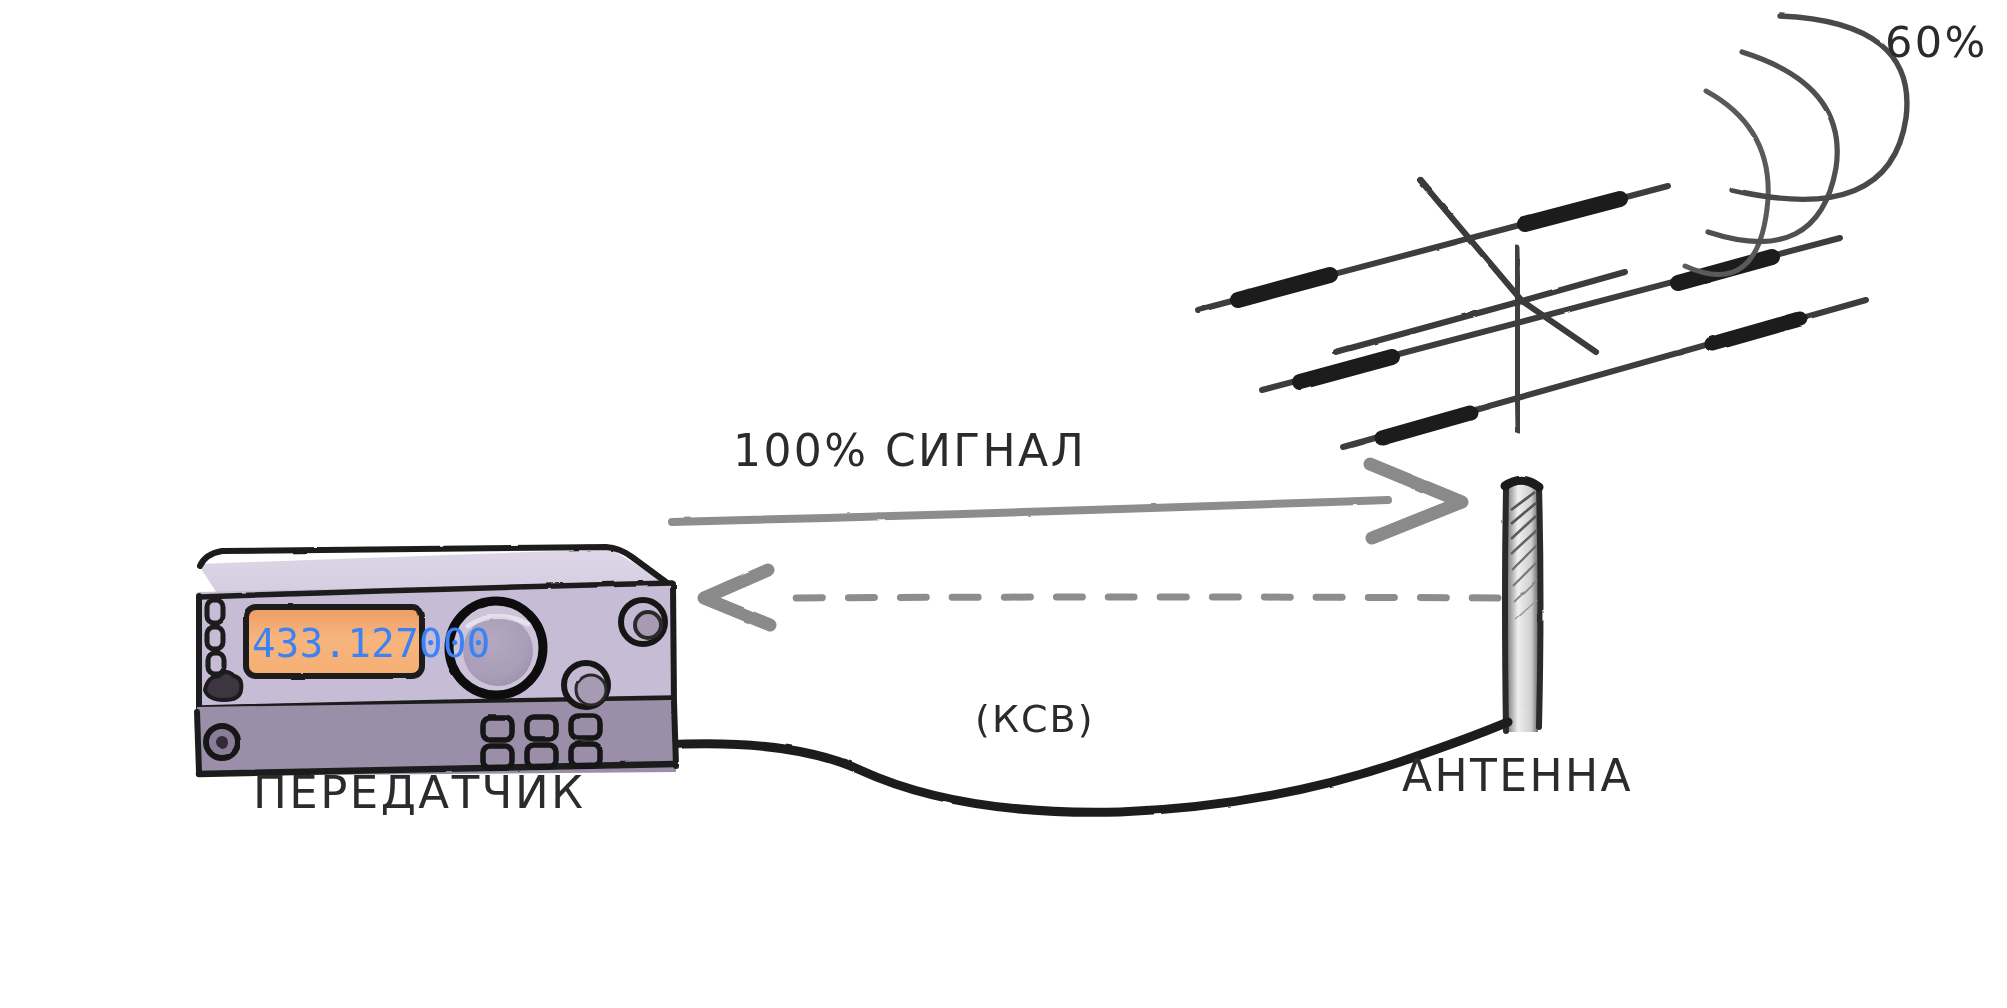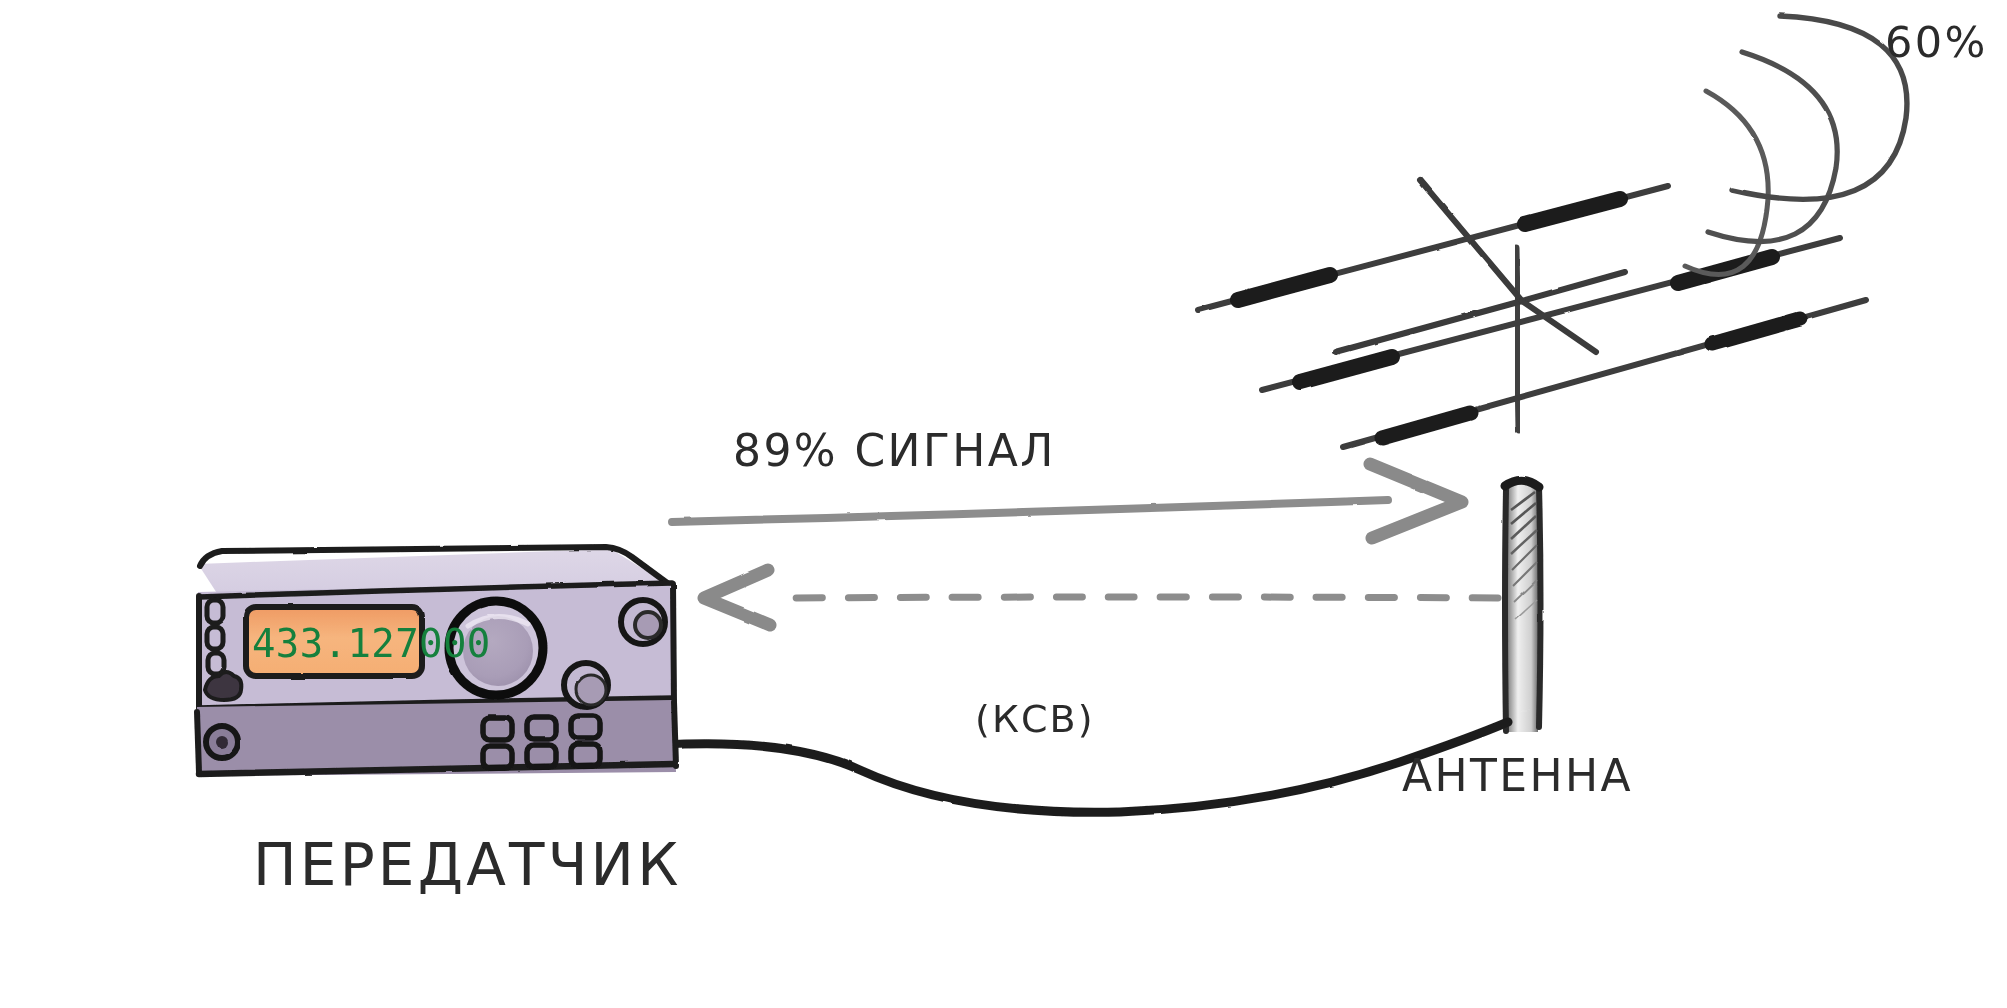--- a/index.html
+++ b/index.html
@@ -32,21 +32,21 @@
     font-family: "DejaVu Sans", sans-serif;
     font-weight: 400;
     color: #2b2b2b;
     white-space: nowrap;
     letter-spacing: 0.055em;
     user-select: none;
   }
   .lcd-text {
     position: absolute;
     font-family: "DejaVu Sans Mono", monospace;
-    color: #15803d;
+    color: #3b82f6;
     white-space: nowrap;
     letter-spacing: 0.01em;
     user-select: none;
   }
 </style>
 </head>
 <body>
 
 <div id="stage">
 
@@ -254,24 +254,24 @@
 
     <g filter="url(#roughSoft)">
       <path d="M1498 598 Q1150 596 775 598" stroke="#8d8d8d" stroke-width="7" fill="none" stroke-linecap="round" stroke-dasharray="26 26"></path>
       <path d="M768 570 L704 598 L770 625" stroke="#8a8a8a" stroke-width="13" fill="none" stroke-linecap="round" stroke-linejoin="round"></path>
     </g>
 
   </svg>
 
   <div class="lcd-text" id="lcd-value" style="left:252px; top:621px; font-size:39px;">433.127000</div>
 
-  <div class="hand-label" id="lbl-forward" style="left:733px; top:425px; font-size:44px;">89% СИГНАЛ</div>
+  <div class="hand-label" id="lbl-forward" style="left:733px; top:425px; font-size:44px;">100% СИГНАЛ</div>
 
 
   <div class="hand-label" id="lbl-reflected-sub" style="left:975px; top:697px; font-size:38px;">(КСВ)</div>
 
   <div class="hand-label" id="lbl-radiated" style="left:1885px; top:17px; font-size:43px;">60%</div>
 
-  <div class="hand-label" id="lbl-transmitter" style="left:253px; top:831px; font-size:58px;">ПЕРЕДАТЧИК</div>
+  <div class="hand-label" id="lbl-transmitter" style="left:253px; top:766px; font-size:45px;">ПЕРЕДАТЧИК</div>
 
   <div class="hand-label" id="lbl-antenna" style="left:1402px; top:750px; font-size:44px;">АНТЕННА</div>
 
 </div>
 
 </body></html>

